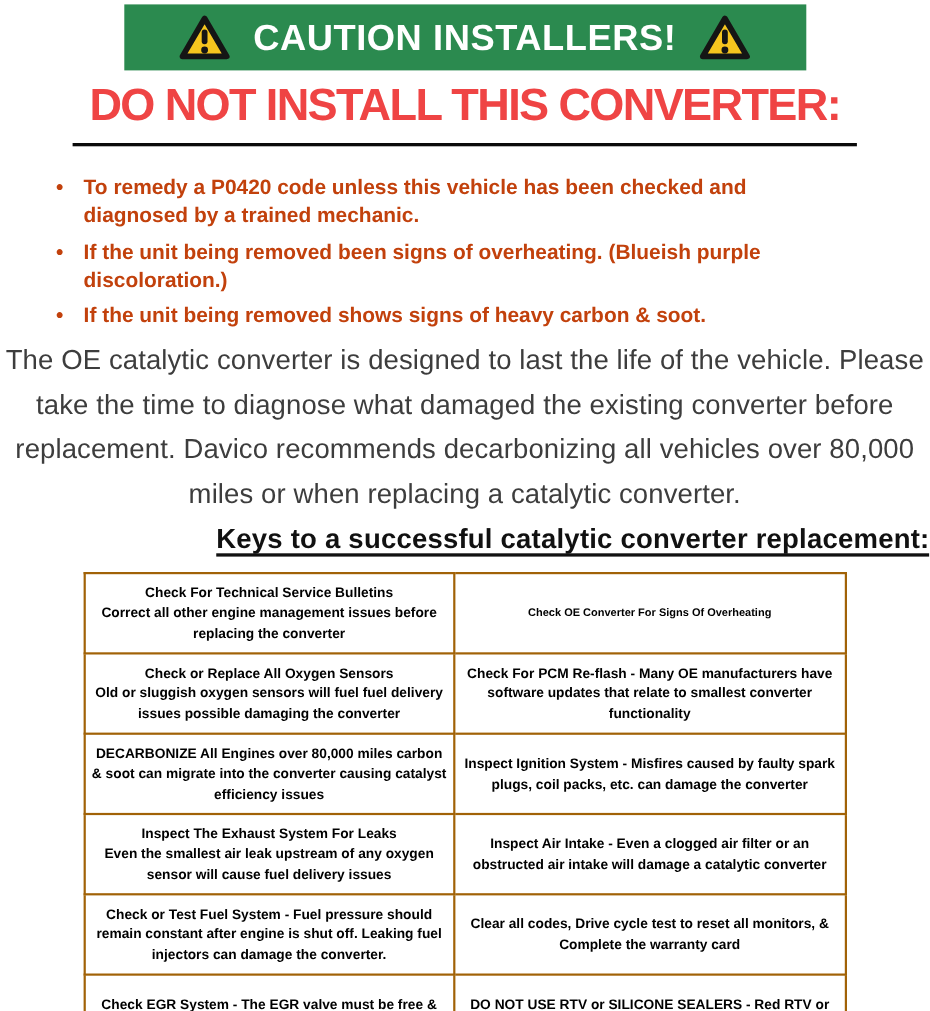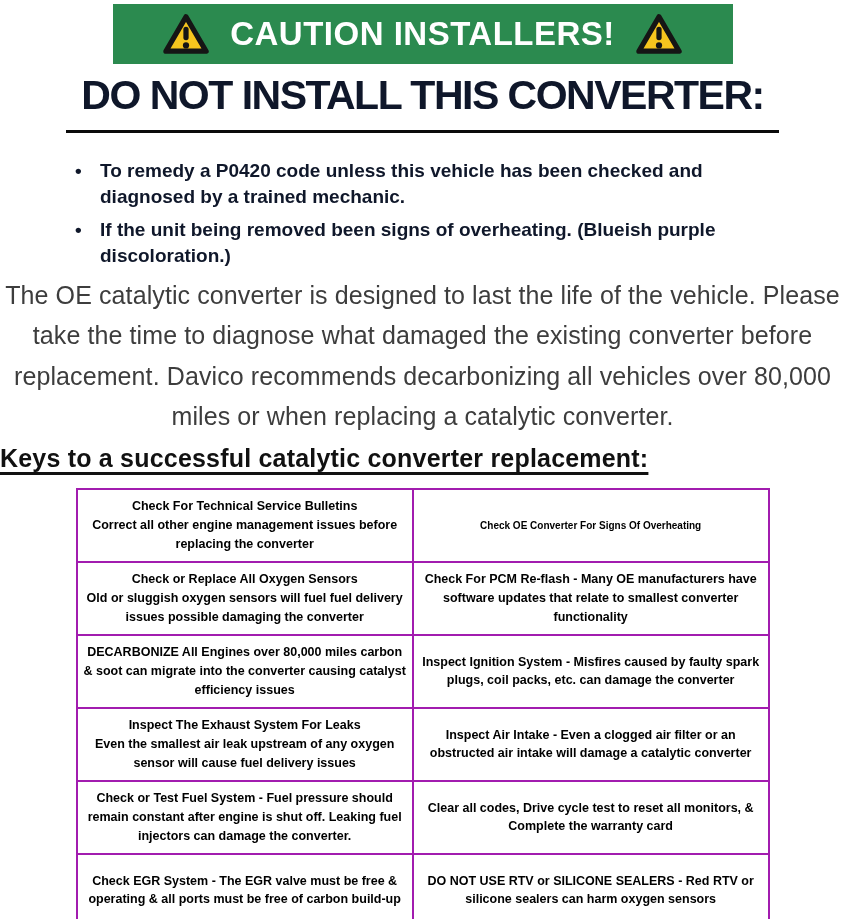--- a/index.html
+++ b/index.html
@@ -14,50 +14,50 @@
     display: flex; align-items: center; justify-content: center; gap: 20px;
   }
   .banner-title {
     margin: 0; color: #ffffff; font-size: 33px; font-weight: 800;
     letter-spacing: 0.5px; white-space: nowrap;
   }
   .warn-icon { display: inline-flex; }
   .warn-icon svg { width: 48px; height: 44px; display: block; }
   
   .headline {
-    margin: 9px 0 0; text-align: center; color: #0f172a;
+    margin: 9px 0 0; text-align: center; color: #ef4444;
     font-size: 41px; font-weight: 800; letter-spacing: -1.5px; line-height: 1.1;
   }
   .rule {
     width: 713px; height: 3px; background: #0a0a0a; border: none; margin: 12px auto 0;
   }
   
   .bullets {
-    margin: 25px 0 0; padding: 0 105px 0 100px; list-style: none;
-    font-size: 19px; font-weight: 700; line-height: 1.38; color: #0f172a;
+    margin: 25px 0 0; padding: 0 105px 0 76px; list-style: none;
+    font-size: 19px; font-weight: 700; line-height: 1.38; color: #c2410c;
   }
   .bullets li { position: relative; margin-bottom: 6px; }
   .bullets li::before { content: "\2022"; position: absolute; left: -25px; font-size: 19px; }
   
   .para {
     margin: 3px auto 0; width: 838px; text-align: center; color: #3d3d3d;
     font-size: 25px; font-weight: 400; line-height: 1.62; letter-spacing: 0.1px;
   }
   
   .keys-heading {
-    margin: 6px 0 0; text-align: left; color: #111111;
+    margin: 6px 0 0; text-align: right; color: #111111;
     font-size: 25px; font-weight: 800; letter-spacing: 0.2px; line-height: 1.2;
     text-decoration: underline; text-decoration-thickness: 3px; text-underline-offset: 5px;
   }
   
   .keys-table {
     width: 694px; margin: 15px auto 0; border-collapse: collapse; table-layout: fixed;
   }
   .keys-table td {
-    border: 2px solid #a21caf; height: 73px; padding: 6px 6px;
+    border: 2px solid #a16207; height: 73px; padding: 6px 6px;
     text-align: center; vertical-align: middle; color: #000000;
     font-size: 12.5px; font-weight: 700; line-height: 1.5; white-space: pre-line;
   }
   .keys-table tr:first-child td:last-child { font-size: 10px; }
 </style>
 </head>
 <body>
 
 <div class="page">
 
@@ -79,20 +79,21 @@
     </span>
   </header>
 
   <h2 class="headline">DO NOT INSTALL THIS CONVERTER:</h2>
 
   <hr class="rule">
 
   <ul class="bullets">
     <li>To remedy a P0420 code unless this vehicle has been checked and diagnosed by a trained mechanic.</li>
     <li>If the unit being removed been signs of overheating. (Blueish purple discoloration.)</li>
+    <li>If the unit being removed shows signs of heavy carbon &amp; soot.</li>
   </ul>
 
   <p class="para">The OE catalytic converter is designed to last the life of the vehicle. Please take the time to diagnose what damaged the existing converter before replacement. Davico recommends decarbonizing all vehicles over 80,000 miles or when replacing a catalytic converter.</p>
 
   <h3 class="keys-heading">Keys to a successful catalytic converter replacement:</h3>
 
   <table class="keys-table">
     <colgroup>
       <col style="width:48.6%">
       <col style="width:51.4%">

